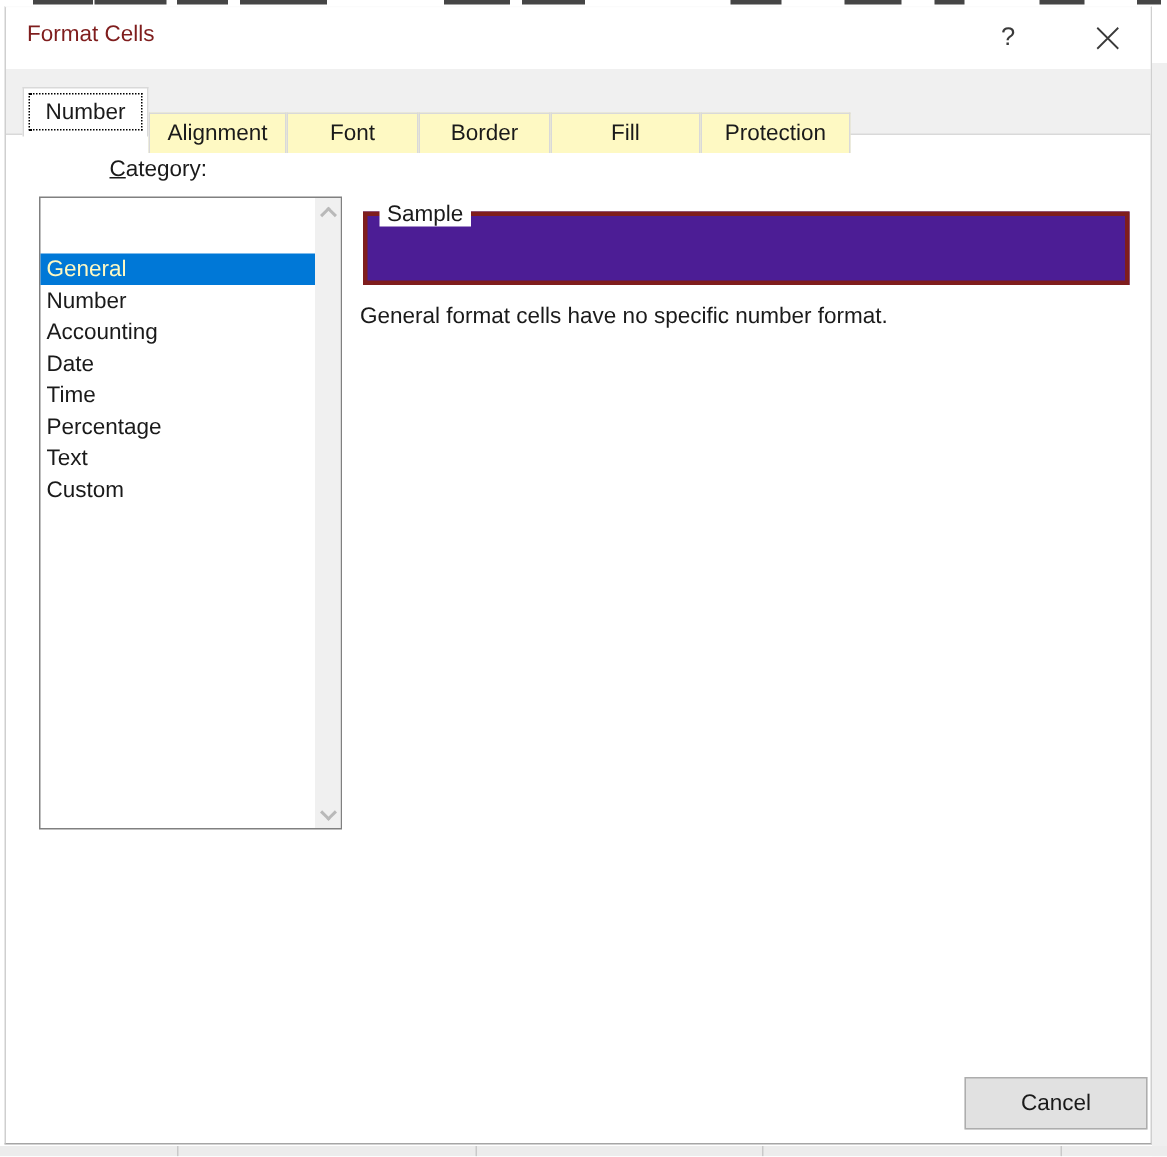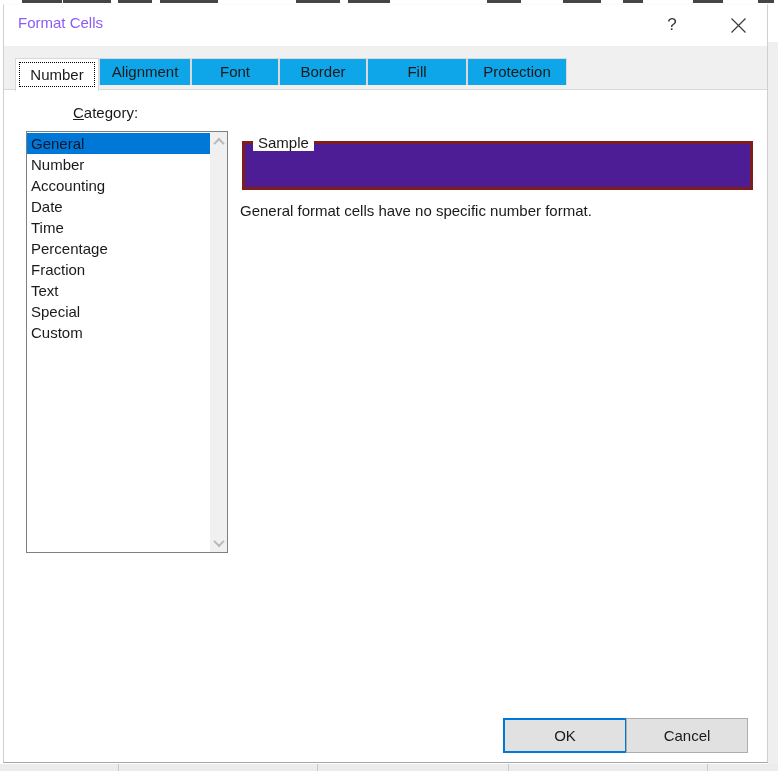--- a/index.html
+++ b/index.html
@@ -17,45 +17,45 @@
   .bg-bottom i { position:absolute; top:0; bottom:0; width:1px; background:#c9c9c9; display:block; }
 
   .dialog {
     position:absolute; left:3px; top:4px; width:765px; height:759px;
     background:#fff; border:1px solid #cfcfcf; border-top-color:#fbfbfb;
     border-bottom-color:#a6a6a6; z-index:1;
   }
 
   
   .titlebar { position:absolute; left:0; top:0; right:0; height:41px; background:#fff; }
-  .title { position:absolute; left:14px; top:9px; font-size:15px; color:#8b5cf6; white-space:nowrap; }
+  .title { position:absolute; left:14px; top:9px; font-size:15px; color:#7f1d1d; white-space:nowrap; }
   .tb-btn { position:absolute; top:5px; width:32px; height:30px; background:transparent; border:none;
             font-family:"Liberation Sans",sans-serif; font-size:17px; color:#3a3a3a; cursor:default;
             display:flex; align-items:center; justify-content:center; }
   .tb-btn.help { left:652px; }
   .tb-btn.close { left:718px; }
 
   
   .tabstrip { position:absolute; left:0; top:41px; right:0; height:44px;
               background:#f0f0f0; border-bottom:1px solid #d9d9d9; }
-  .tab { position:absolute; top:53px; height:27px; background:#0ea5e9;
+  .tab { position:absolute; top:70px; height:27px; background:#fef9c3;
          border:1px solid #d9d9d9; border-bottom:none; font-size:15px; color:#1a1a1a;
          text-align:center; line-height:26px; z-index:2; }
   .tab.active { top:53px; height:33px; background:#fff; line-height:31px; z-index:3; }
   .tab.active::after { content:""; position:absolute; left:3px; right:3px; top:3px; bottom:4px;
                        border:1px dotted #000; }
 
   
   .cat-label { position:absolute; left:22px; top:99px; font-size:15px;margin-left:47px; }
   .cat-label .ul { text-decoration:underline; }
   .listbox { position:absolute; left:22px; top:126px; width:202px; height:422px;
              background:#fff; border:1px solid #808080; }
   .items { position:absolute; left:0; top:1px; right:17px; }
   .item { height:21px; line-height:21px; font-size:15px; padding-left:4px; white-space:nowrap; }
-  .item.selected { background:#0078d7; color:#0f172a; }
+  .item.selected { background:#0078d7; color:#fef9c3;margin-top:36px; }
   .scrollbar { position:absolute; right:0; top:0; bottom:0; width:17px; background:#f0f0f0; }
   .scroll-btn { position:absolute; left:0; right:0; height:17px;
                 display:flex; align-items:center; justify-content:center; }
   .scroll-btn.up { top:1px; }
   .scroll-btn.down { bottom:1px; }
   .chev { width:8px; height:8px; border-left:2px solid #b9b9b9; border-top:2px solid #b9b9b9; }
   .chev.up { transform:rotate(45deg) translate(1px,1px); }
   .chev.down { transform:rotate(225deg) translate(1px,1px); }
 
   
@@ -63,21 +63,21 @@
                background:#4c1d95; border:3px solid #7f1d1d; }
   .legend { position:absolute; top:-10px; left:8px; background:#fff; padding:0 5px; font-size:15px; }
   .sample-value { padding:10px 8px 0 8px; font-size:15px; min-height:20px; }
 
   .desc { position:absolute; left:236px; top:197px; font-size:15px; white-space:nowrap; }
 
   
   .btn { position:absolute; top:713px; height:35px; background:#e1e1e1;
          font-family:"Liberation Sans",sans-serif; font-size:15px; color:#1a1a1a; cursor:default; }
   .btn.ok { left:499px; width:124px; border:2px solid #0078d7; }
-  .btn.cancel { left:622px; width:122px; border:1px solid #adadad; }
+  .btn.cancel { left:639px; width:122px; border:1px solid #adadad; }
 </style>
 </head>
 <body>
 
 <div class="screen">
 
   <div class="bg-top">
     <i style="left:22px;width:40px"></i>
     <i style="left:63px;width:48px"></i>
     <i style="left:118px;width:34px"></i>
@@ -123,39 +123,36 @@
     <div class="cat-label"><span class="ul">C</span><span>ategory:</span></div>
 
     <div class="listbox">
       <div class="items">
         <div class="item selected">General</div>
         <div class="item">Number</div>
         <div class="item">Accounting</div>
         <div class="item">Date</div>
         <div class="item">Time</div>
         <div class="item">Percentage</div>
-        <div class="item">Fraction</div>
         <div class="item">Text</div>
-        <div class="item">Special</div>
         <div class="item">Custom</div>
       </div>
       <div class="scrollbar">
         <div class="scroll-btn up">
           <span class="chev up"></span>
         </div>
         <div class="scroll-btn down">
           <span class="chev down"></span>
         </div>
       </div>
     </div>
 
     <div class="samplebox">
       <span class="legend">Sample</span>
       <div class="sample-value"></div>
     </div>
 
     <div class="desc">General format cells have no specific number format.</div>
 
-    <button class="btn ok">OK</button>
     <button class="btn cancel">Cancel</button>
   </div>
 
 </div>
 
 </body></html>

